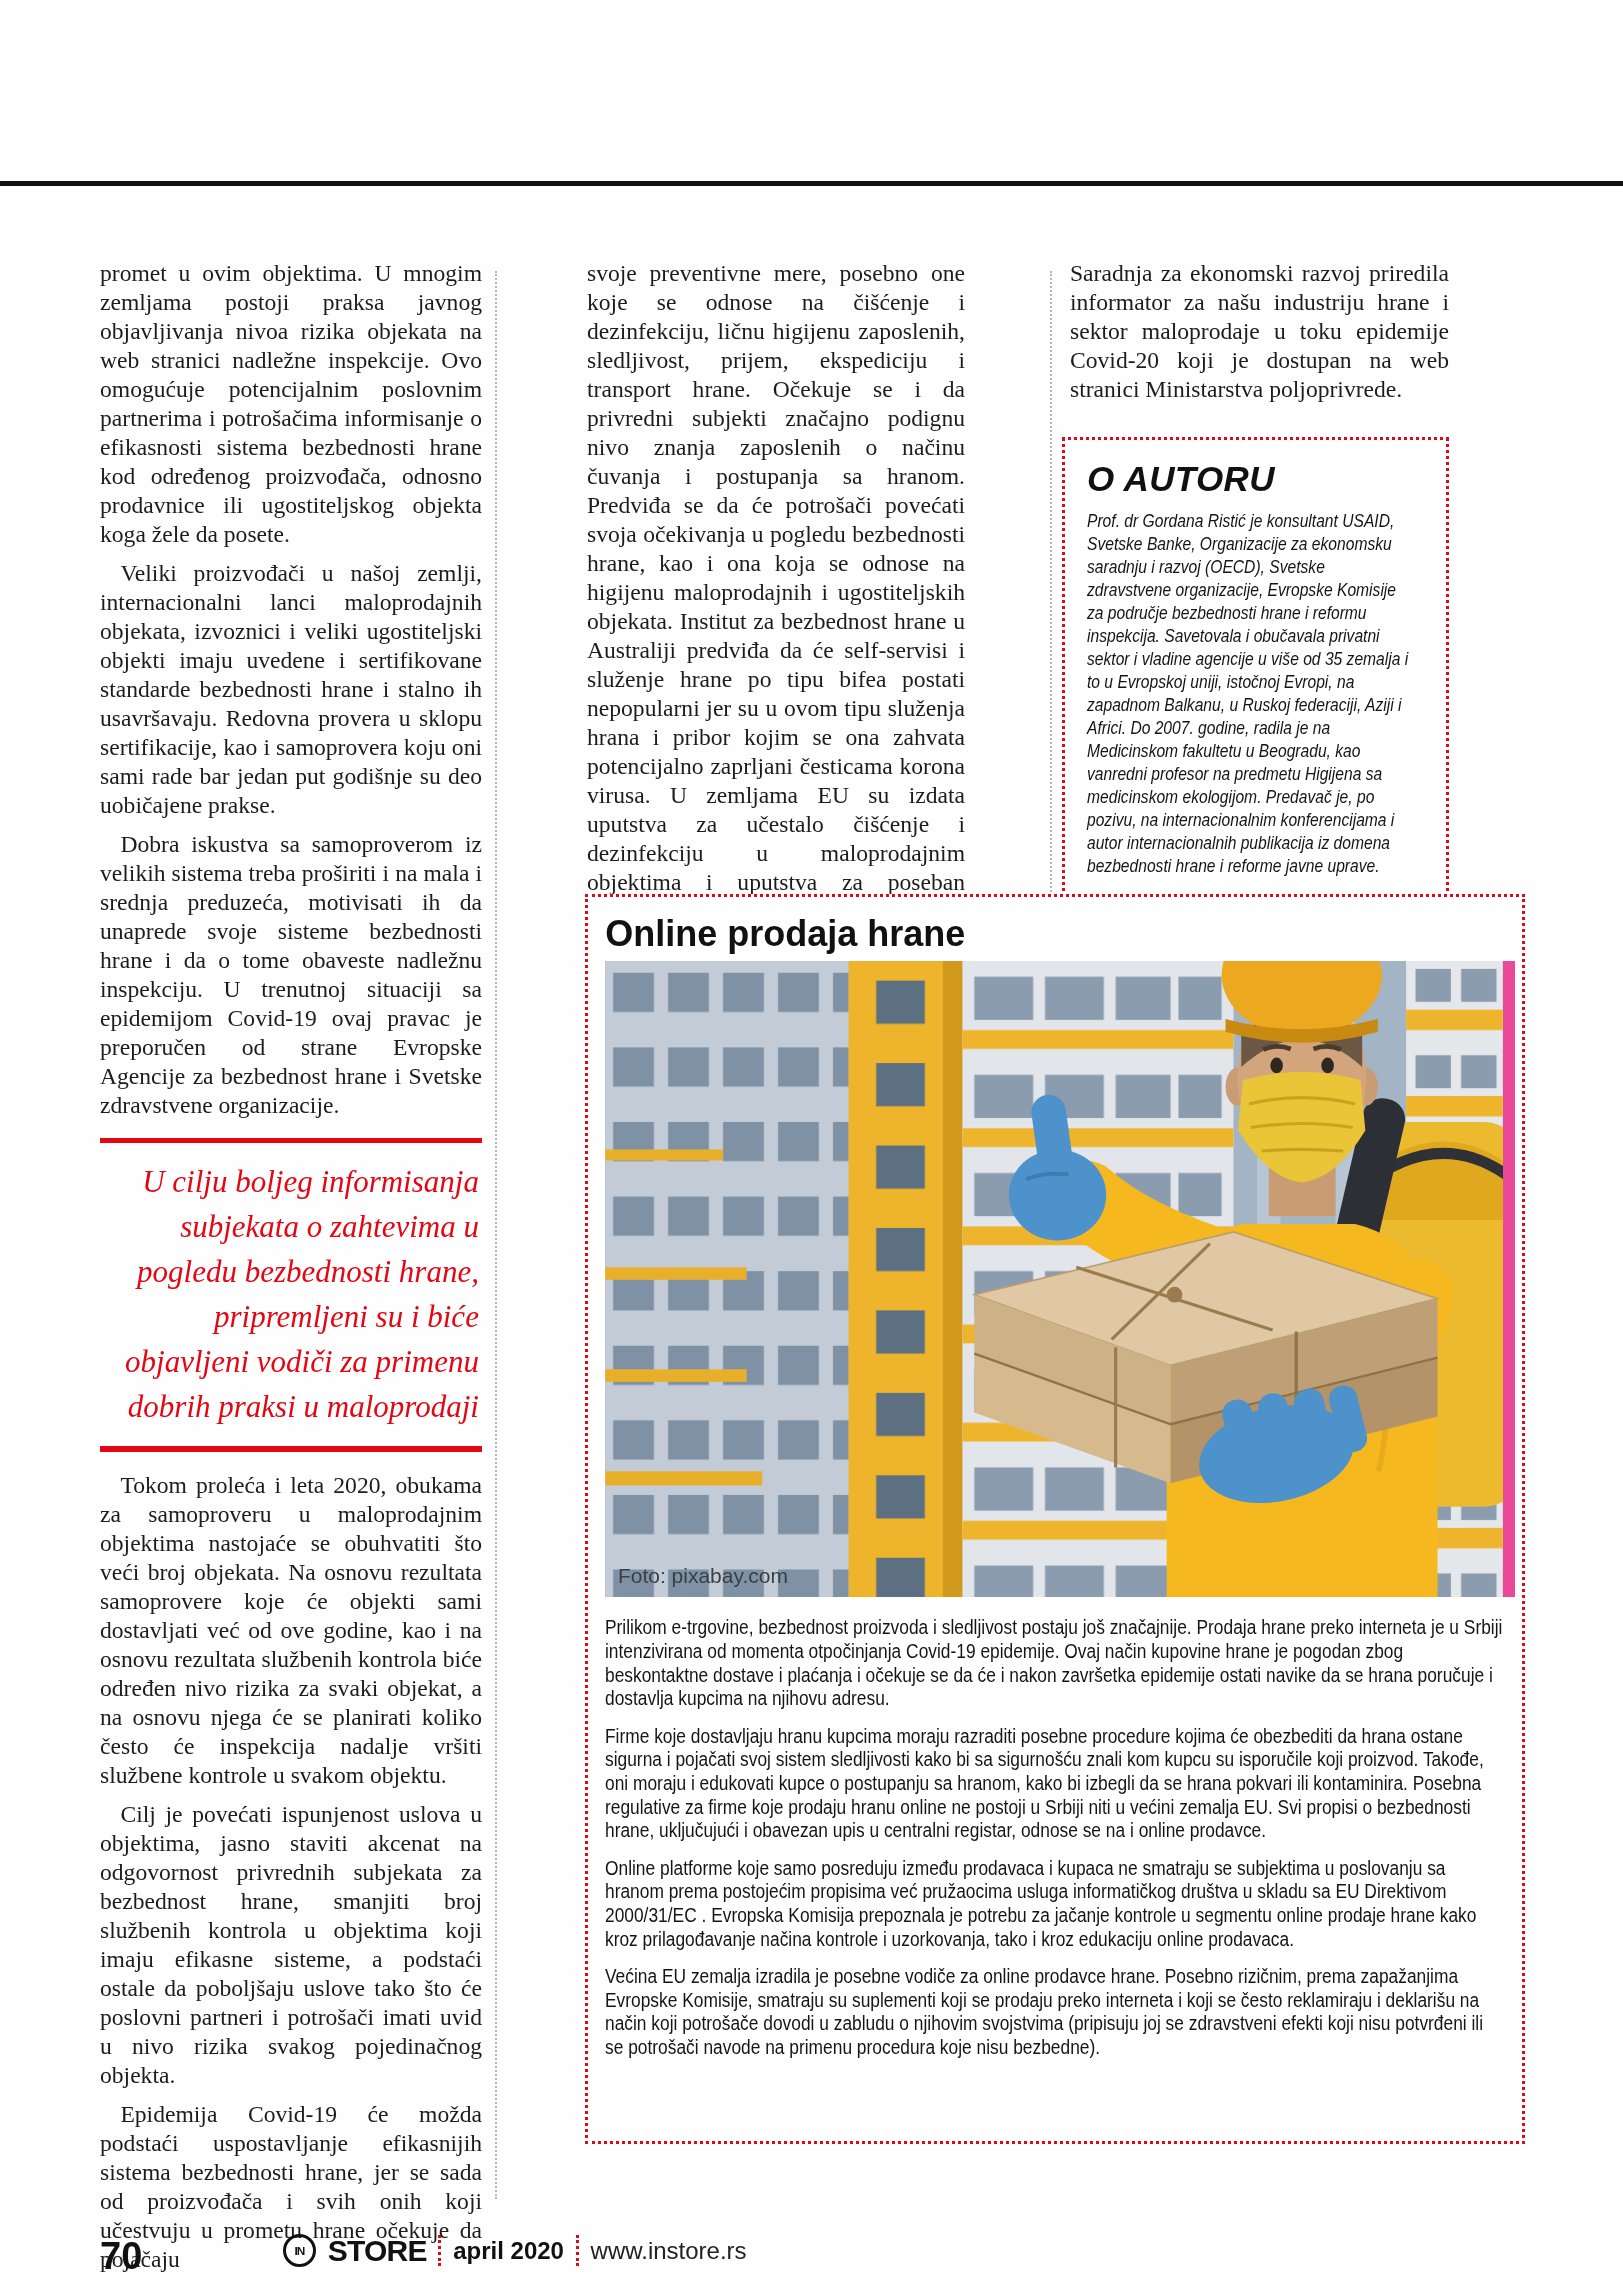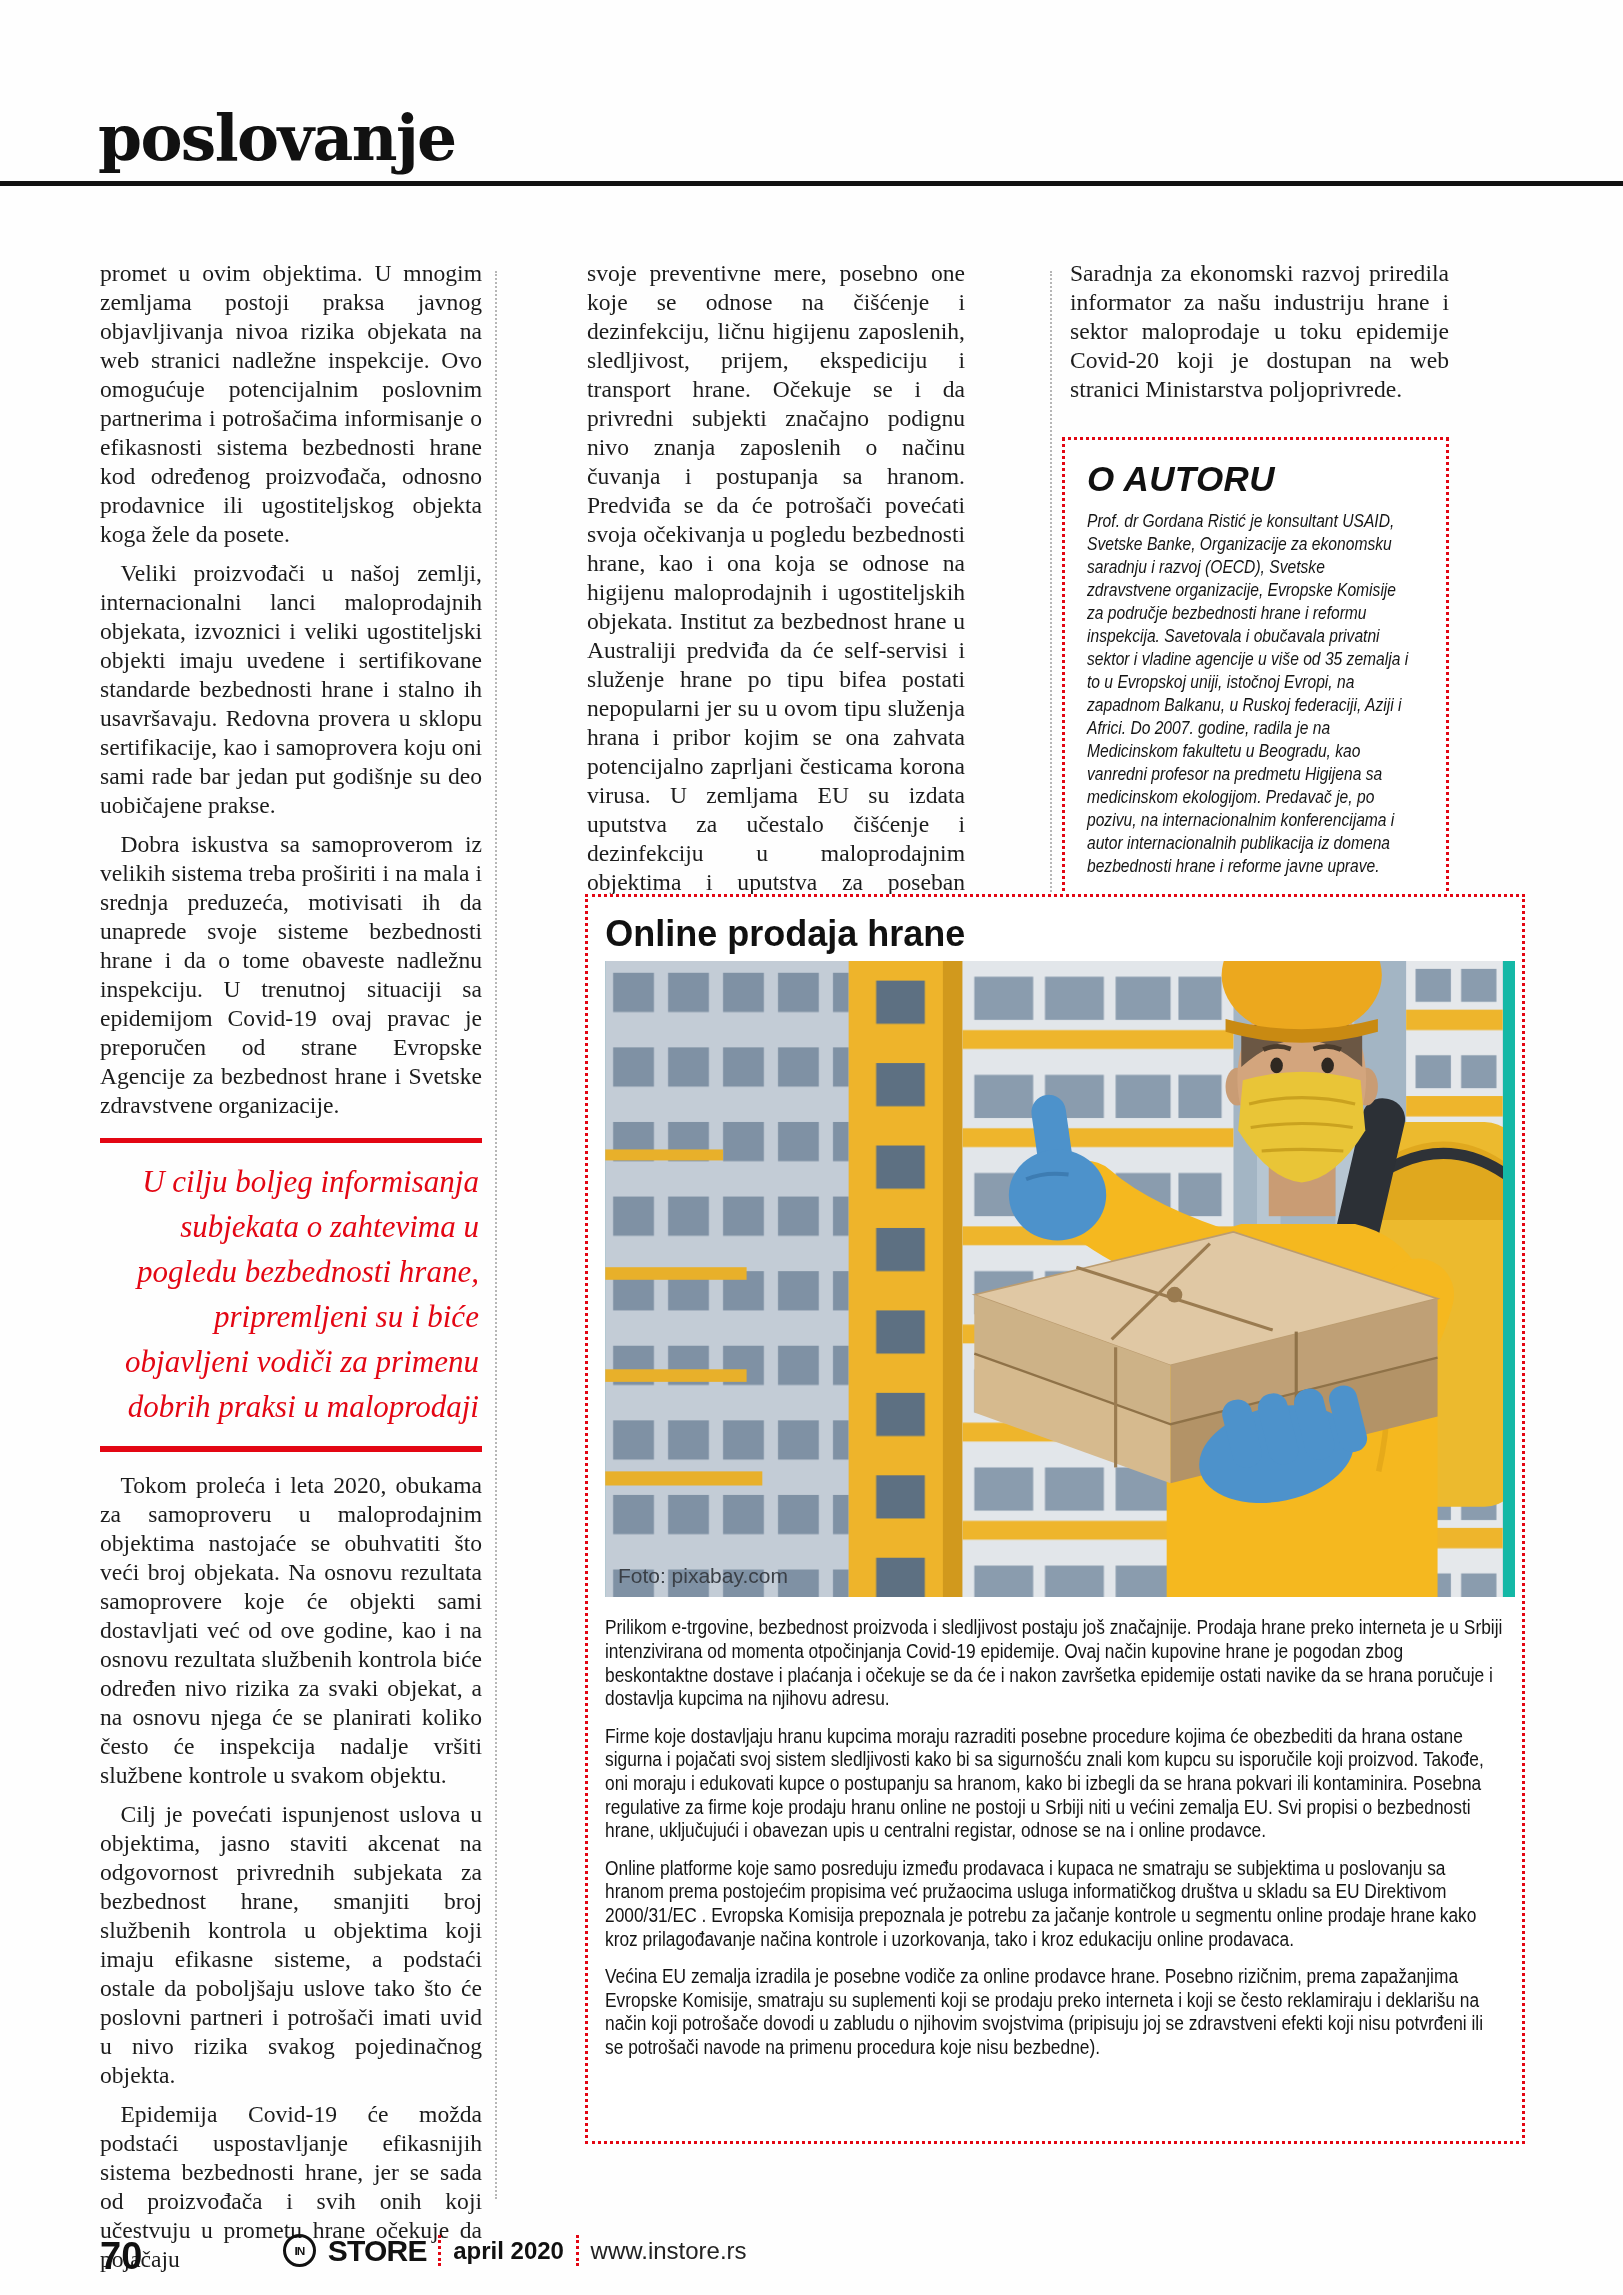--- a/index.html
+++ b/index.html
@@ -54,21 +54,21 @@
   
   .online-box{
     position:absolute; left:585px; top:894px; width:940px; height:1250px;
     border:3.9px dotted #e30613; box-sizing:border-box;
     padding:14px 17.3px 14px 17.3px; background:#fff; overflow:hidden;
   }
   .online-title{
     font-family:"Liberation Sans", sans-serif; font-weight:bold;
     font-size:36px; line-height:41px; color:#111; margin:1.6px 0 7.9px 0;
   }
-  .photo-wrap{position:relative; width:910px; height:636px; background:#14b8a6;}
+  .photo-wrap{position:relative; width:910px; height:636px; background:#ec4899;}
   .photo-wrap svg{display:block;}
   .photo-caption{
     position:absolute; left:12.6px; bottom:9.4px;
     font-family:"Liberation Sans", sans-serif; font-size:21px; color:#3a3f46;
   }
   .online-text{margin-top:19px;}
   .online-text p{
     font-family:"Liberation Sans", sans-serif; font-size:19.6px; line-height:23.6px;
     width:1013px; transform:scaleX(0.886); transform-origin:0 0;
     margin:0 0 14px 0; color:#151515; text-align:left;
@@ -91,21 +91,20 @@
   .brand{font-weight:bold; font-size:30px; letter-spacing:-0.8px;}
   .footer-sep{width:0; height:31px; border-left:3.9px dotted #e30613;}
   .issue{font-weight:bold; font-size:24px;}
   .website{font-size:24px; color:#222;}
 </style>
 </head>
 <body>
 
 <div class="page">
 
-  <div class="section-title">poslovanje</div>
   <div class="header-rule"></div>
 
   <div class="divider divider1"></div>
   <div class="divider divider2"></div>
 
   <div class="col col1">
     <p>promet u ovim objektima. U mnogim zemljama postoji praksa javnog objavljivanja nivoa rizika objekata na web stranici nadležne inspekcije. Ovo omogućuje potencijalnim poslovnim partnerima i potrošačima informisanje o efikasnosti sistema bezbednosti hrane kod određenog proizvođača, odnosno prodavnice ili ugostiteljskog objekta koga žele da posete.</p>
     <p class="indent">Veliki proizvođači u našoj zemlji, internacionalni lanci maloprodajnih objekata, izvoznici i veliki ugostiteljski objekti imaju uvedene i sertifikovane standarde bezbednosti hrane i stalno ih usavršavaju. Redovna provera u sklopu sertifikacije, kao i samoprovera koju oni sami rade bar jedan put godišnje su deo uobičajene prakse.</p>
     <p class="indent">Dobra iskustva sa samoproverom iz velikih sistema treba proširiti i na mala i srednja preduzeća, motivisati ih da unaprede svoje sisteme bezbednosti hrane i da o tome obaveste nadležnu inspekciju. U trenutnoj situaciji sa epidemijom Covid-19 ovaj pravac je preporučen od strane Evropske Agencije za bezbednost hrane i Svetske zdravstvene organizacije.</p>
     <div class="pullquote">

